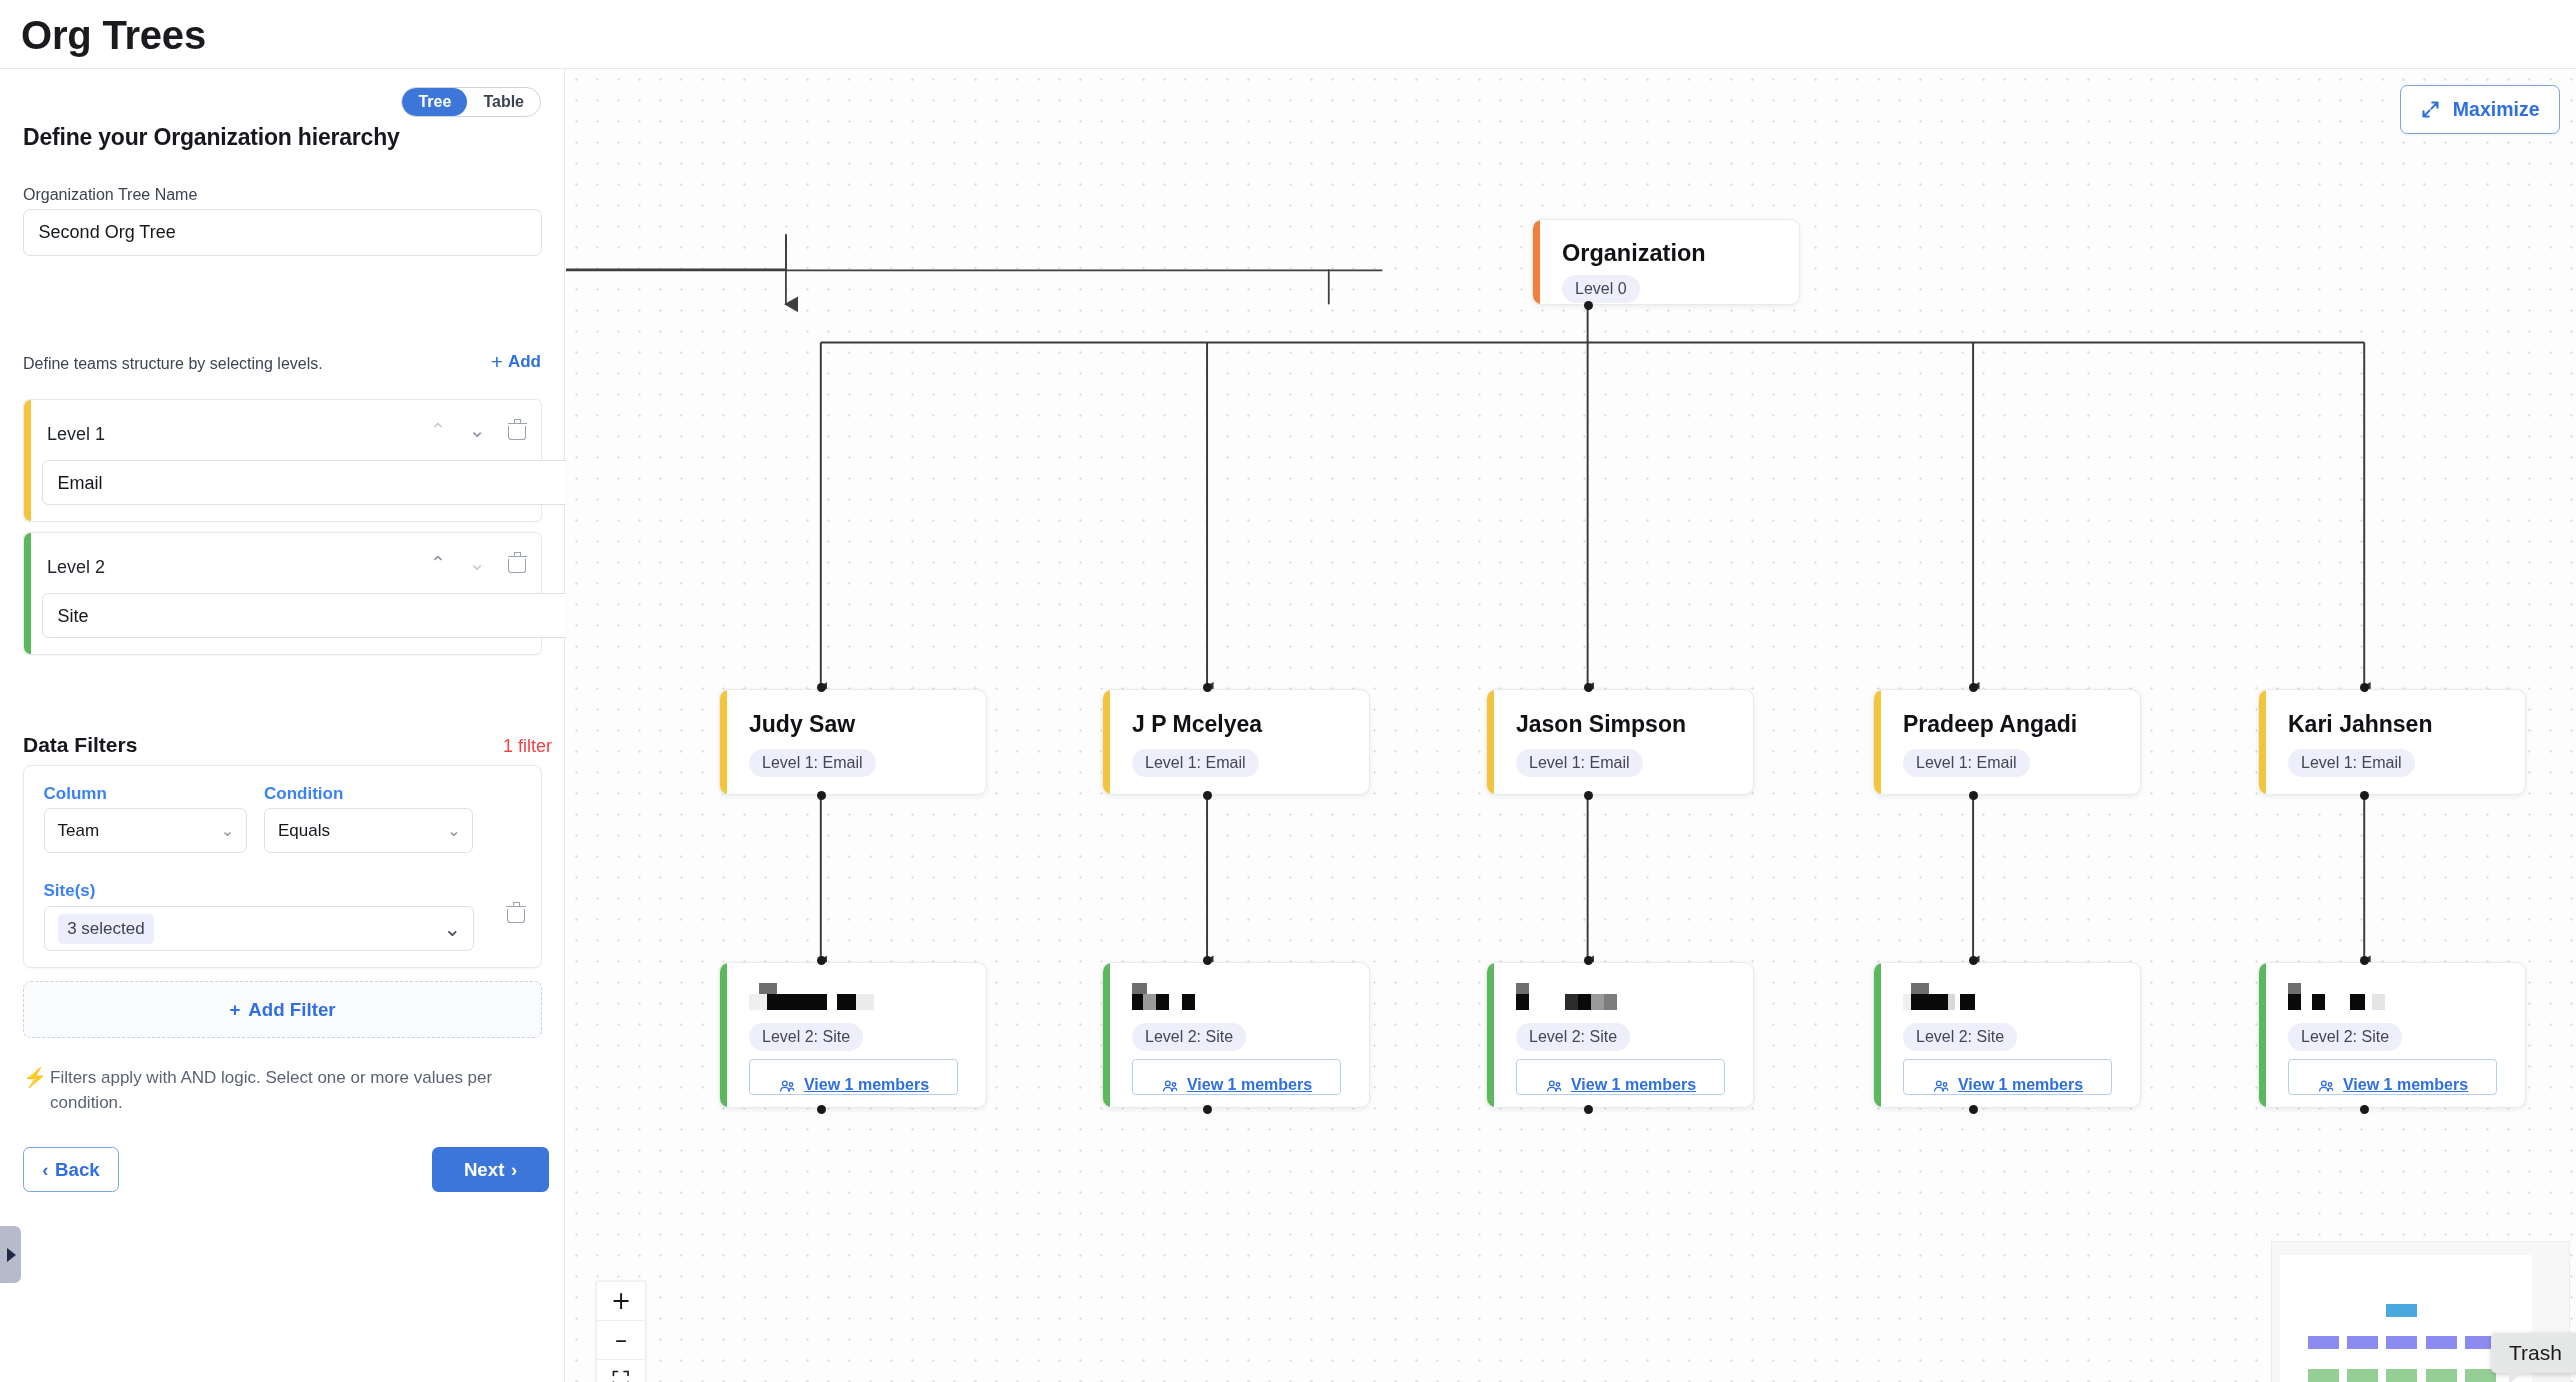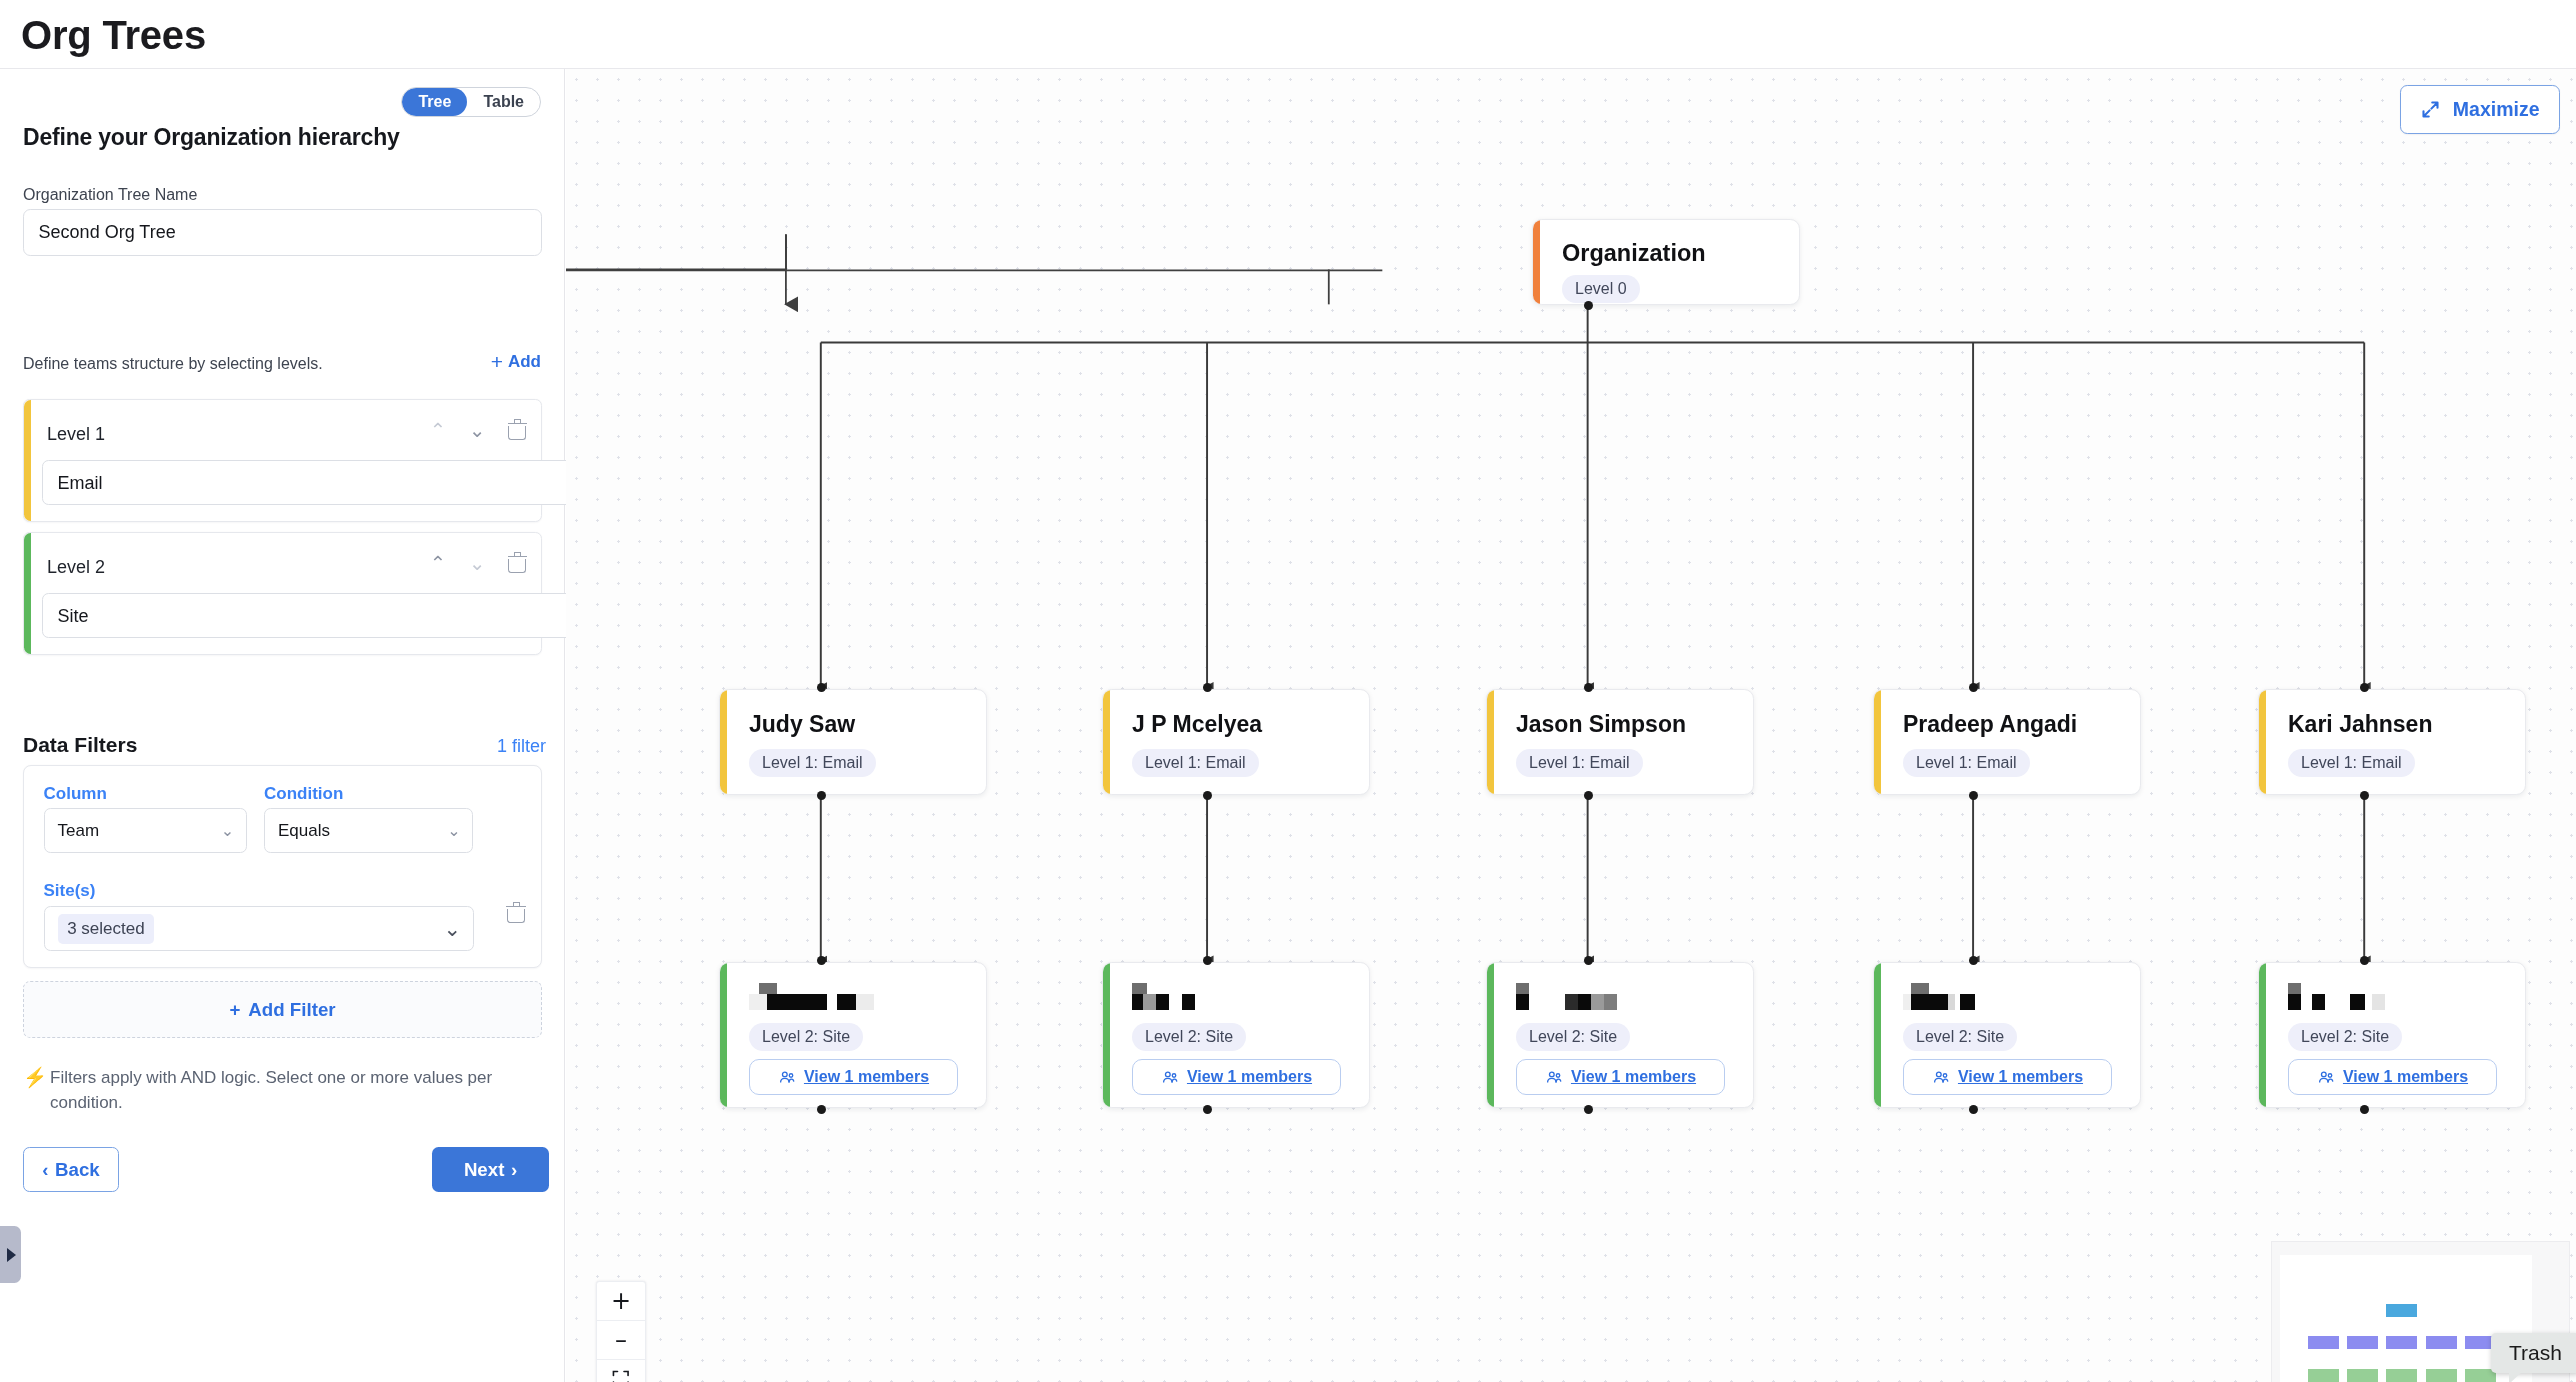--- a/index.html
+++ b/index.html
@@ -77,21 +77,21 @@
   .trash u { position: absolute; left: 5.7px; top: -1.6px; width: 7.3px; height: 3.2px; border: 1.6px solid #9aa1af; border-bottom: none; }
   .selbox {
     position: absolute; left: 18px; bottom: 16px; width: 580px; height: 45px;
     border: 0.8px solid #dcdfe5; border-radius: 6.5px; background: #fff;
     font-size: 18px; color: #15171c; padding: 0 14.6px; line-height: 44px;
   }
   .selbox .ar { position: absolute; right: 13px; top: 0; font-size: 18px; color: #8d94a3; font-family: "DejaVu Sans", sans-serif; }
 
   
   .dfhead { position: absolute; left: 23px; top: 664px; font-size: 21px; font-weight: 700; color: #16181d; }
-  .dfcount { position: absolute; right: 18px; top: 667px; font-size: 18px; color: #3b82f6; }
+  .dfcount { position: absolute; right: 12px; top: 667px; font-size: 18px; color: #ef4444; }
   .fcard {
     position: absolute; left: 23px; top: 696px; width: 519px; height: 203px;
     border: 0.8px solid #e6e8ed; border-radius: 8px; background: #fff;
     box-shadow: 0 0.8px 1.6px rgba(16,24,40,.04);
   }
   .fcard .cl { position: absolute; font-size: 17px; font-weight: 700; color: #3b82f6; }
   .fcard .sel {
     position: absolute; height: 45px; border: 0.8px solid #dcdfe5; border-radius: 6.5px;
     background: #fff; font-size: 17px; color: #15171c; padding: 0 13px; line-height: 44px;
   }
@@ -165,22 +165,22 @@
     position: absolute; left: 29px; background: #eeeffa; color: #41475a;
     border-radius: 811px; padding: 4.9px 13px; font-size: 16px; white-space: nowrap;
   }
   .port { position: absolute; width: 9px; height: 9px; border-radius: 50%; background: #1a1a1a; }
 
   .redact { position: absolute; left: 29px; height: 28px; }
   .redact b { position: absolute; display: block; }
 
   .viewbtn {
     position: absolute; left: 29px; height: 36px;
-    border: 0.8px solid #b9cdf0; border-radius: 10px; background: #fff;
-    display: flex; align-items: center; justify-content: center; gap: 8px;
+    border: 0.8px solid #b9cdf0; border-radius: 4px; background: #fff;
+    display: flex; align-items: flex-end; justify-content: center; gap: 8px;
     color: #2f6fe0; font-size: 16px; font-weight: 700; cursor: pointer;
   }
   .viewbtn span.t { text-decoration: underline; }
 
   
   .zoomctl {
     position: absolute; left: 30px; bottom: -18px; width: 50px;
     background: #fff; border: 0.8px solid #eceef2; border-radius: 3.2px;
     box-shadow: 0 0.8px 2.4px rgba(16,24,40,.10); overflow: hidden;
   }

